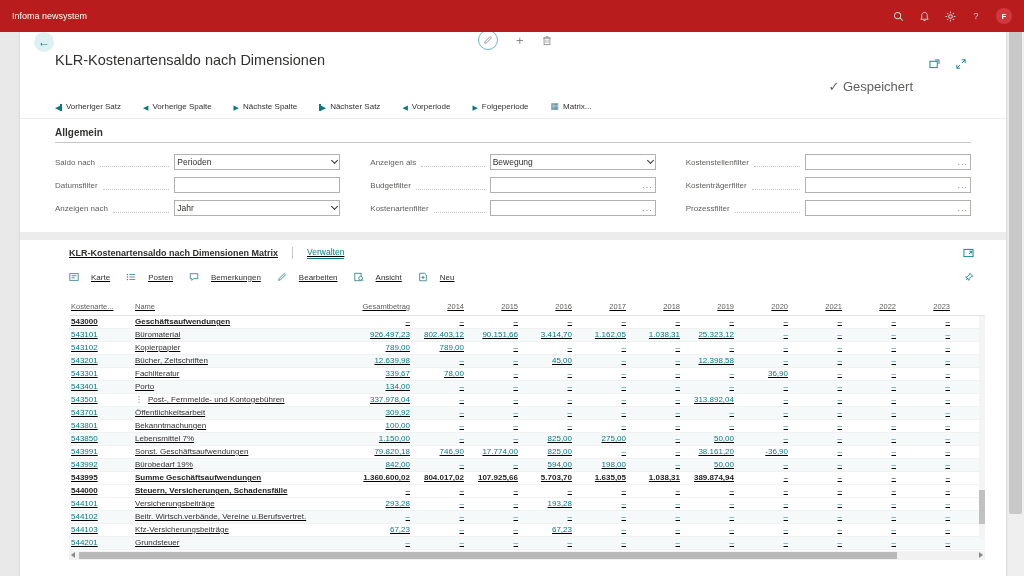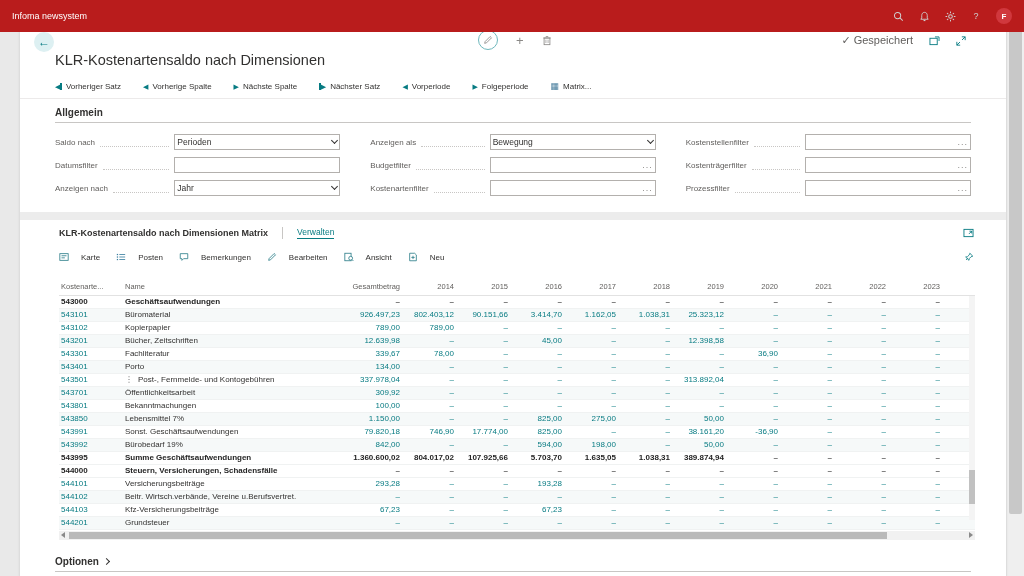--- a/index.html
+++ b/index.html
@@ -23,26 +23,26 @@
   .page-scrollbar .thumb { position:absolute; top:4px; left:2px; width:13px; height:88%; background:#c8c8c8; border-radius:2px; }
 
   
   .page-header { position:relative; height:52px; }
   .back-btn { position:absolute; left:14px; top:6px; width:20px; height:20px; border-radius:50%;
               background:#ddf0f2; color:#077b82; font-size:12px; display:flex; align-items:center; justify-content:center; }
   .center-actions { position:absolute; left:458px; top:4px; display:flex; align-items:center; gap:18px; }
   .pencil-circle { width:20px; height:20px; border-radius:50%; border:1px solid #6fb8bd; display:flex; align-items:center; justify-content:center; }
   .hdr-plain { color:#8a8886; font-size:13px; display:flex; align-items:center; }
   .save-group { position:absolute; right:40px; top:8px; display:flex; align-items:center; gap:16px; }
-  .saved { color:#605e5c; font-size:11px; }
+  .saved { color:#605e5c; font-size:13px;margin-top:45px; }
   .page-title { position:absolute; left:35px; top:26px; font-size:14.5px; color:#323130; }
 
   
   .actionbar { display:flex; align-items:center; gap:22px; padding:4px 0 7px 35px; border-bottom:1px solid #eceaea; }
-  .ab-item { display:flex; align-items:center; gap:4px; font-size:8px; color:#323130; cursor:pointer; }
+  .ab-item { display:flex; align-items:flex-end; gap:4px; font-size:8px; color:#323130; cursor:pointer;margin-top:20px; }
   .ab-ic { display:flex; align-items:center; color:#077b82; font-size:7px; line-height:1; }
   .ab-bar { display:inline-block; width:1.5px; height:7px; background:#077b82; }
   .ab-grid { color:#4a7f9e; font-size:9px; }
 
   
   .section { padding:0 35px; }
   .sec-head { font-size:10px; font-weight:bold; color:#323130; padding:8px 0 4px 0; border-bottom:1px solid #c8c6c4; }
   .filters { display:grid; grid-template-columns:1fr 1fr 1fr; column-gap:30px; row-gap:0; margin-top:10px; }
   .field { display:flex; align-items:center; height:18px; margin-bottom:5px; }
   .field .lbl { font-size:8px; color:#605e5c; white-space:nowrap; }
@@ -51,21 +51,21 @@
           font-size:8.5px; color:#323130; display:flex; align-items:center; padding:0 2px; }
   .ctrl .val { flex:1; }
   .caret { width:5px; height:5px; border-right:1.5px solid #323130; border-bottom:1.5px solid #323130;
            transform:rotate(45deg); margin-top:-3px; }
   .assist { color:#8a8886; font-size:9px; letter-spacing:1px; }
 
   
   .band { height:8px; background:#ececec; margin-top:10px; }
 
   
-  .matrix { padding:0 39px; position:relative; }
+  .matrix { padding:0 49px; position:relative;text-decoration:underline; }
   .mx-head { display:flex; align-items:center; height:26px; }
   .mx-title { font-size:9px; font-weight:bold; color:#323130; }
   .mx-div { width:1px; height:12px; background:#c8c6c4; margin:0 14px; }
   .mx-tab { font-size:8.5px; color:#077b82; border-bottom:1.5px solid #077b82; padding-bottom:1px; cursor:pointer; }
   .mx-expand { position:absolute; right:32px; top:8px; color:#077b82; }
   .mx-pin { position:absolute; right:32px; top:32px; color:#077b82; }
   .cmdbar { display:flex; align-items:center; gap:16px; height:22px; }
   .cmd { display:flex; align-items:center; gap:12px; font-size:8px; color:#323130; cursor:pointer; }
 
   

